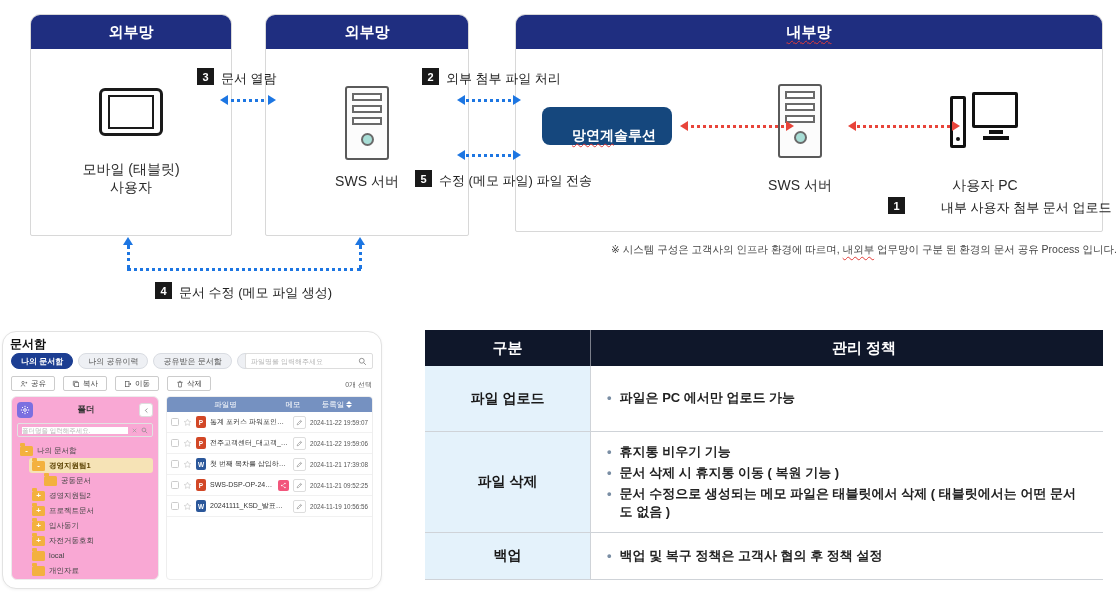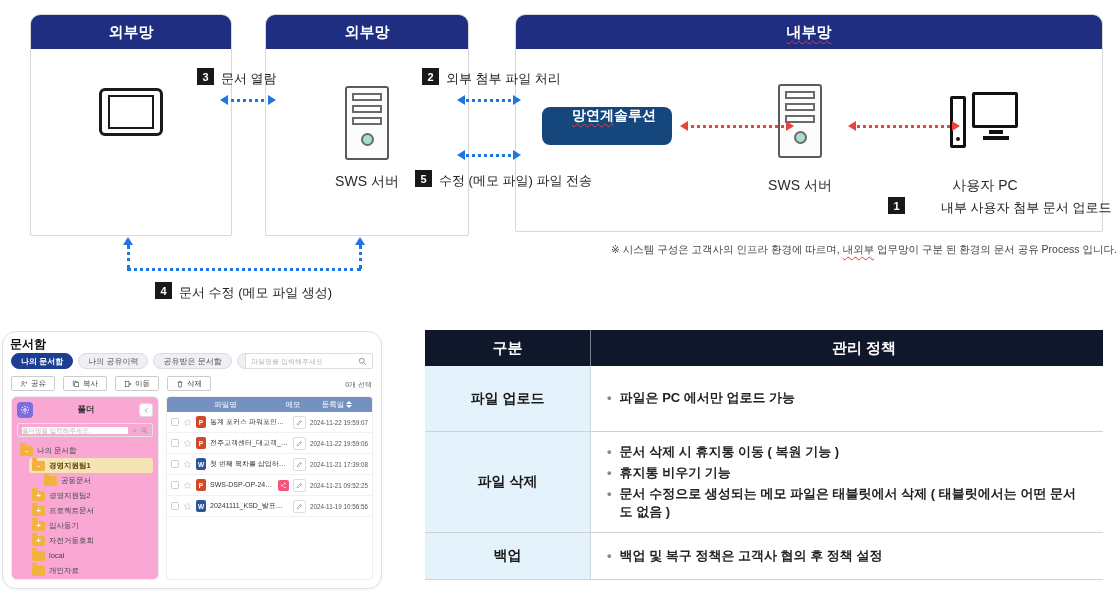--- a/index.html
+++ b/index.html
@@ -30,21 +30,21 @@
   
   .pc { position:absolute; width:72px; height:62px; }
   .pc-tower { position:absolute; left:0; top:4px; width:16px; height:52px; border:3px solid #111; border-radius:2px; }
   .pc-tower::after { content:''; position:absolute; left:3px; bottom:4px; width:4px; height:4px; background:#111; border-radius:50%; }
   .pc-monitor { position:absolute; left:22px; top:0; width:46px; height:36px; border:3px solid #111; border-radius:2px; background:#fff; }
   .pc-stand { position:absolute; left:39px; top:38px; width:14px; height:4px; background:#111; }
   .pc-base  { position:absolute; left:33px; top:44px; width:26px; height:4px; background:#111; }
 
   
   .gateway { position:absolute; background:#15477d; color:#fff; font-weight:bold; font-size:14px;
-             border-radius:8px; display:flex; align-items:flex-start; justify-content:center;padding-left:14px; }
+             border-radius:8px; display:flex; align-items:flex-end; justify-content:center;padding-left:14px; }
 
   
   .step-badge { position:absolute; width:17px; height:17px; background:#191919; color:#fff;
                 font-size:11px; font-weight:bold; display:flex; align-items:center; justify-content:center; z-index:5; }
   .step-label { position:absolute; font-size:13px; color:#222; white-space:nowrap; z-index:5; }
 
   
   .darrow { position:absolute; height:0; border-top:3px dotted #1d76e2; z-index:4; }
   .darrow::before { content:''; position:absolute; left:-9px; top:-7px;
                     border:5px solid transparent; border-right:8px solid #1d76e2; }
@@ -167,20 +167,24 @@
   </div>
   <div class="zone" style="left:515px; top:14px; width:588px; height:218px;">
     <div class="zone-header">
         <span class="sp-err">내부망</span>
       </div>
   </div>
 
   <div class="tablet" style="left:99px; top:88px;">
     <div class="tablet-screen"></div>
   </div>
+  <div class="dev-label" style="left:51px; top:160px; width:160px;">
+    <div>모바일 (태블릿)</div>
+    <div>사용자</div>
+  </div>
 
   <div class="server" style="left:345px; top:86px;">
     <div class="slot"></div>
       <div class="slot"></div>
       <div class="slot"></div>
     <div class="led"></div>
   </div>
   <div class="dev-label" style="left:297px; top:172px; width:140px;">SWS 서버</div>
 
   <div class="gateway" style="left:542px; top:107px; width:130px; height:38px;">
@@ -512,25 +516,25 @@
             </div>
 
           </div>
         </div>
 
         <div class="p-row">
           <div class="p-cat">파일 삭제</div>
           <div class="p-pol">
 
               <div class="p-line">
+              <span>휴지통 비우기 기능</span>
+            </div>
+
+              <div class="p-line">
               <span>문서 삭제 시 휴지통 이동 ( 복원 기능 )</span>
-            </div>
-
-              <div class="p-line">
-              <span>휴지통 비우기 기능</span>
             </div>
 
               <div class="p-line">
               <span>문서 수정으로 생성되는 메모 파일은 태블릿에서 삭제 ( 태블릿에서는 어떤 문서도 없음 )</span>
             </div>
 
           </div>
         </div>
 
         <div class="p-row">

